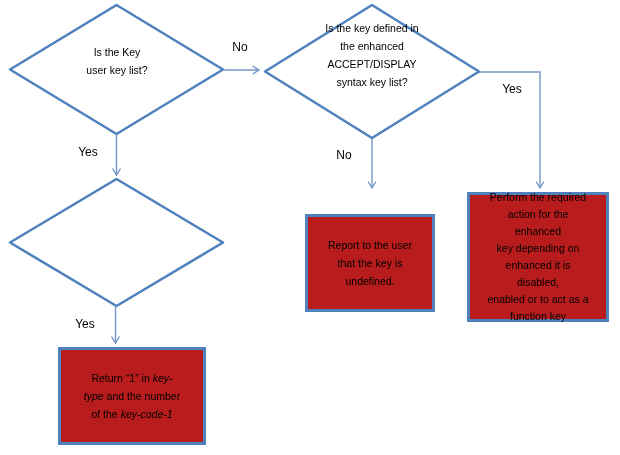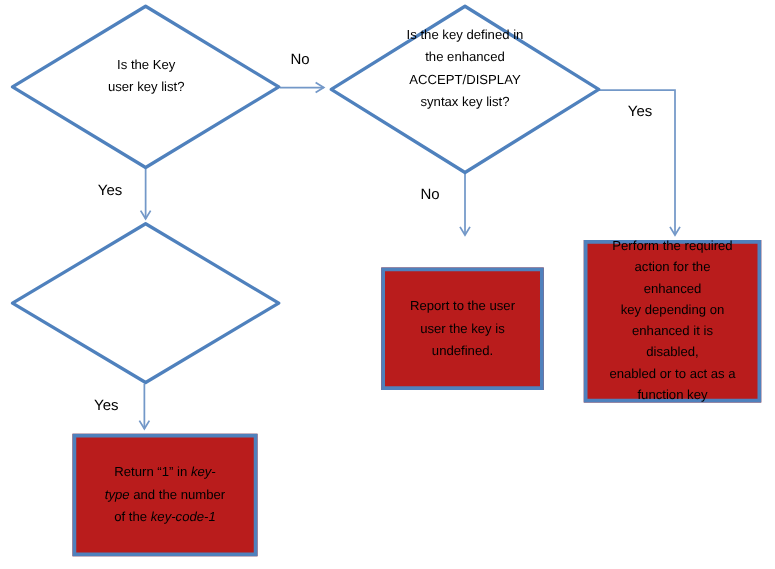--- a/index.html
+++ b/index.html
@@ -102,21 +102,21 @@
   <div class="node-text" style="left:297px; top:19px; width:150px;">
     <div>Is the key defined in</div>
     <div>the enhanced</div>
     <div>ACCEPT/DISPLAY</div>
     <div>syntax key list?</div>
   </div>
 
 
   <div class="proc-box" style="left:305px; top:192px; width:130px; height:98px;margin-top:22px;">
     <div>Report to the user</div>
-    <div>user the key is</div>
+    <div>that the key is</div>
     <div>undefined.</div>
   </div>
 
   <div class="proc-box tight" style="left:467px; top:192px; width:142px; height:130px;">
     <div>Perform the required</div>
     <div>action for the enhanced</div>
     <div>key depending on</div>
     <div>enhanced it is disabled,</div>
     <div>enabled or to act as a</div>
     <div>function key</div>

